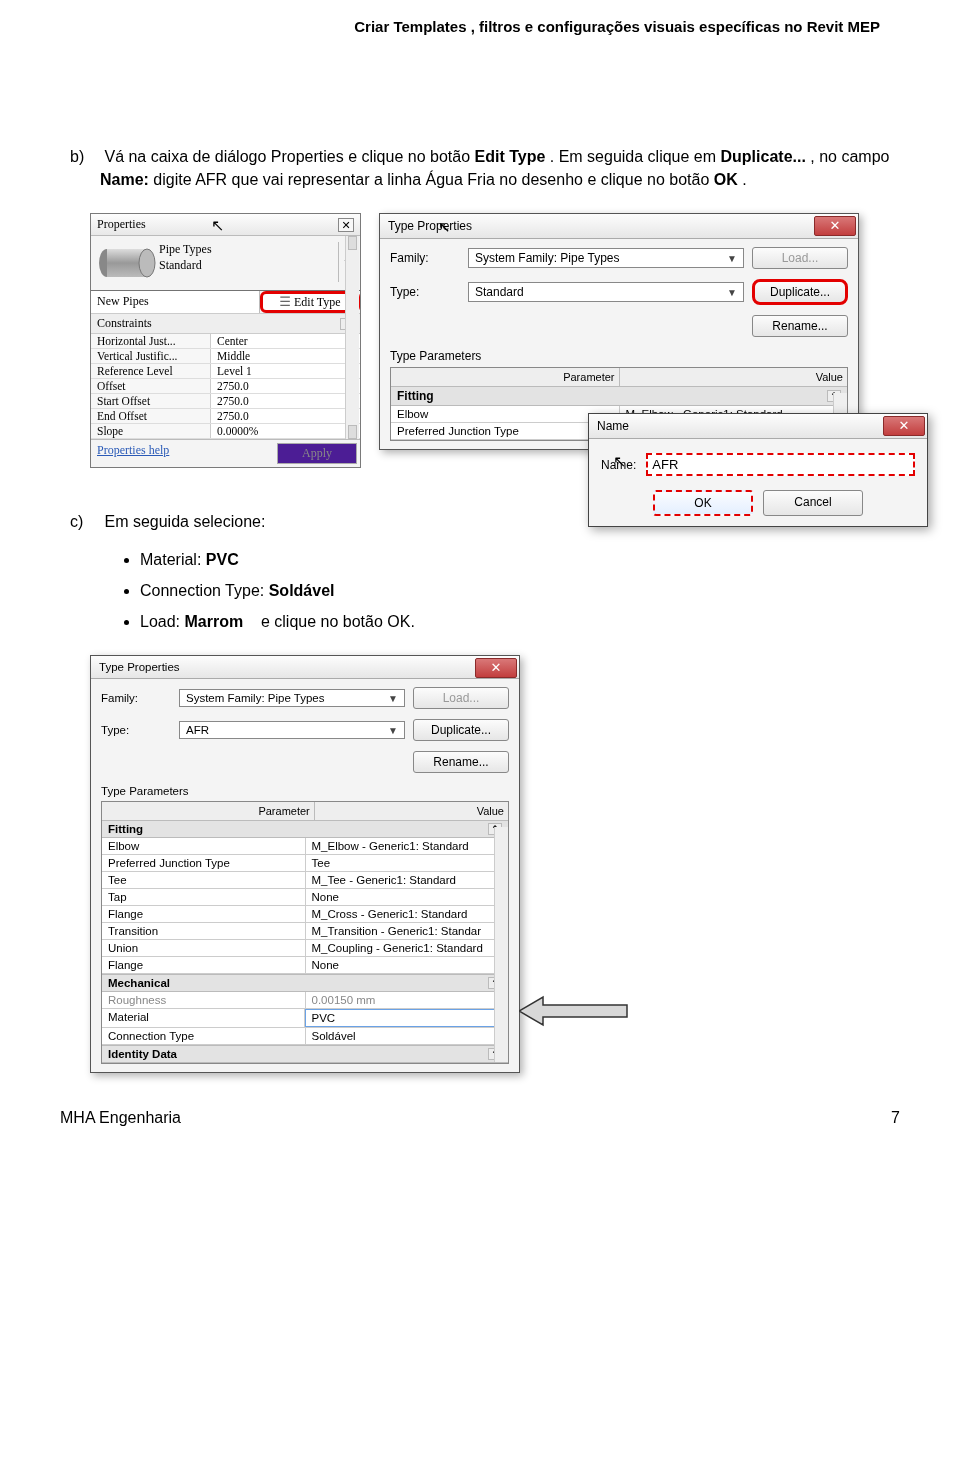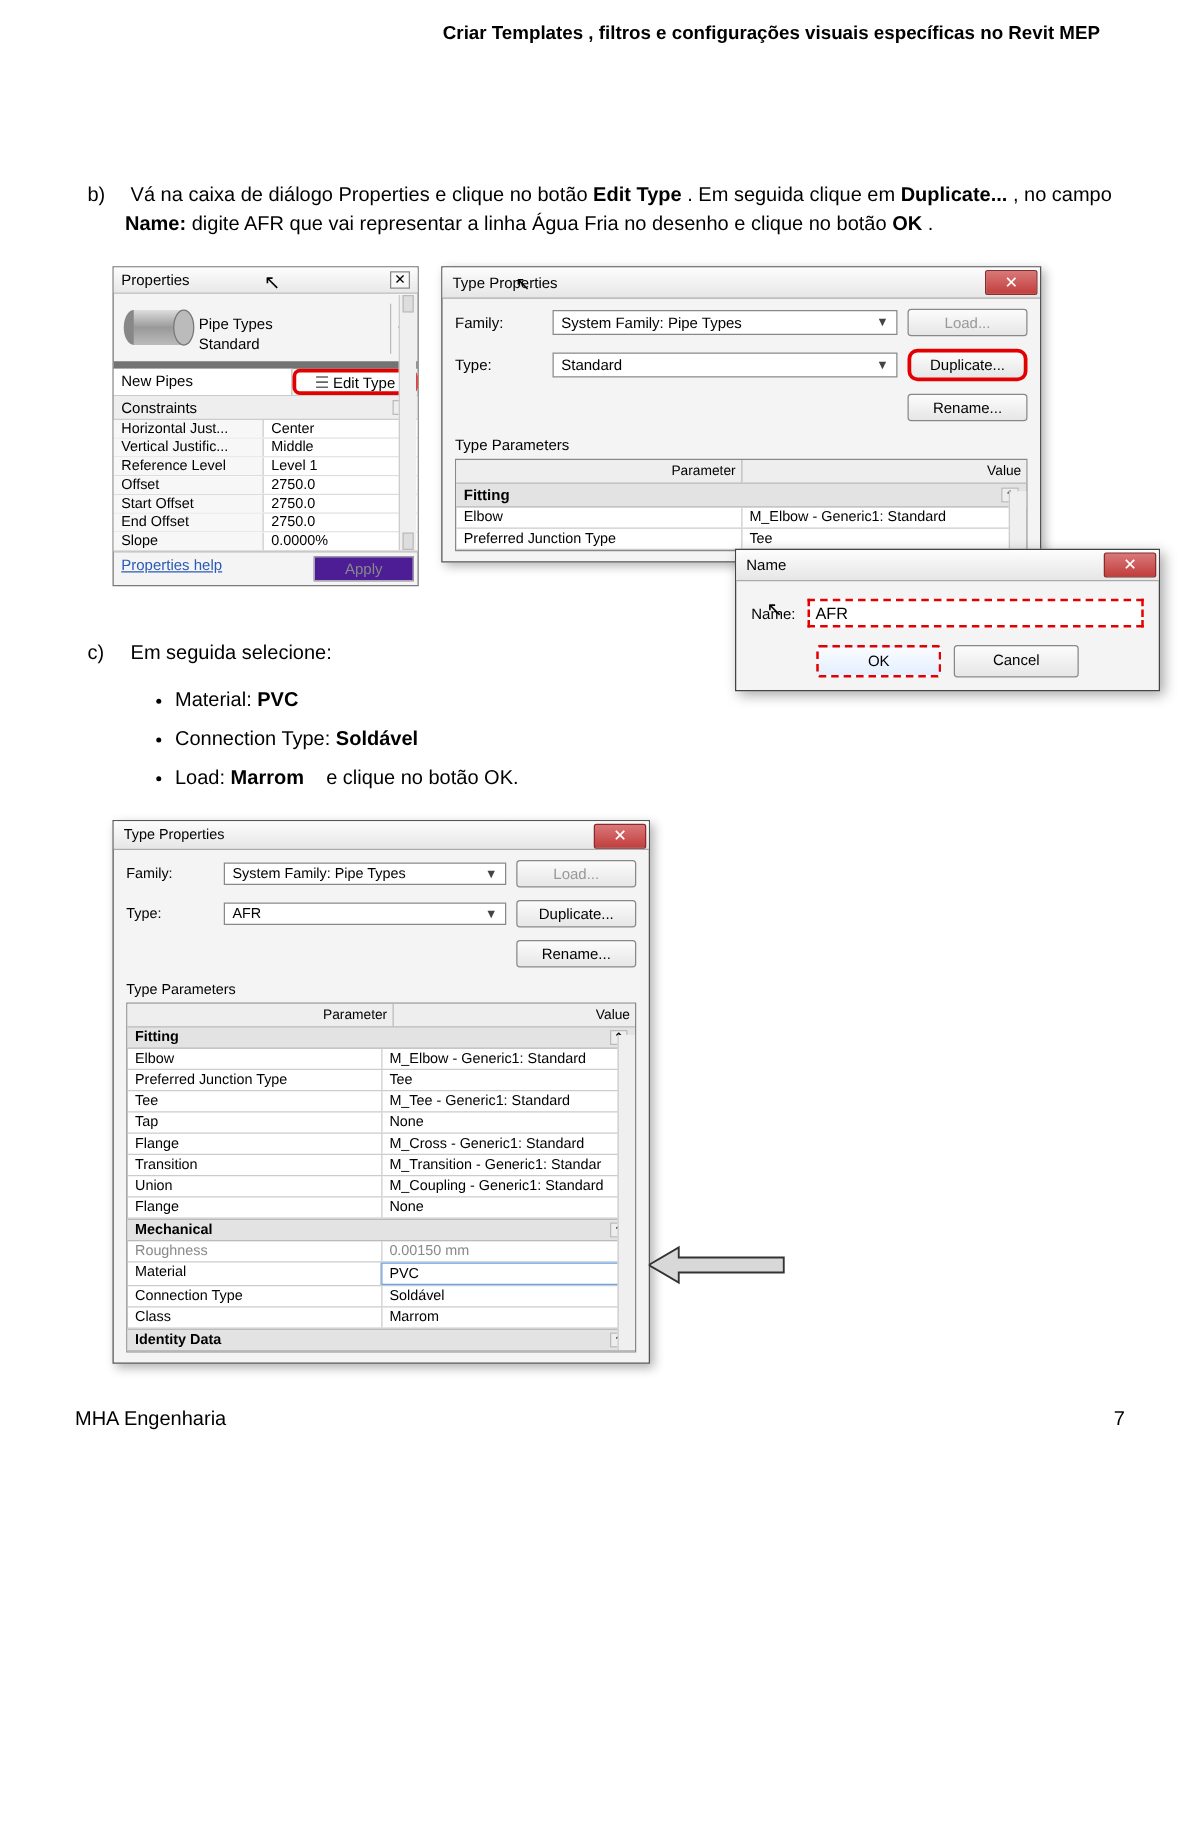--- a/index.html
+++ b/index.html
@@ -32,25 +32,26 @@
   .section-b b { font-weight: bold; }
 
   .figure-row {
     display: flex;
     gap: 18px;
     margin: 22px 0 0 50px;
   }
 
   
   .palette {
-    width: 245px;
+    width: 271px;
     border: 1px solid #7a7a7a;
     background: #f4f4f4;
     font-size: 12px;
     position: relative;
+    font-family: Liberation Serif, serif;
   }
   .palette-header {
     background: linear-gradient(#fdfdfd,#e8e8e8);
     border-bottom: 1px solid #bbb;
     padding: 3px 6px;
     display: flex;
     justify-content: space-between;
     align-items: center;
   }
   .palette-header .x {
@@ -61,23 +62,23 @@
     font-size: 11px;
     background: #f8f8f8;
   }
   .cursor1 {
     position: absolute;
     top: 2px; left: 120px;
     font-size: 16px;
   }
   .prop-type {
     display: flex;
-    align-items: flex-end;
+    align-items: flex-start;
     padding: 6px 4px;
-    border-bottom: 6px solid #737373;
+    border-bottom: 1px solid #737373;
   }
   .cylinder {
     width: 64px; height: 42px;
     display: inline-block;
   }
   .cylinder svg { width: 100%; height: 100%; }
   .prop-type-text { flex: 1; line-height: 1.3; }
   .prop-type .dd {
     width: 18px; height: 40px;
     border-left: 1px solid #bbb;
@@ -237,21 +238,21 @@
   .param-table .row div{flex:1;padding:2px 6px;border-right:1px solid #ccc;font-size:11.5px;}
   .param-table .row div:last-child{border-right:none;}
   .param-table.narrow .hdr div:first-child{flex:1.1;}
   .tp-scroll {position:absolute;right:1px;top:26px;bottom:2px;width:14px;background:#efefef;border-left:1px solid #ccc;}
   .param-wrap{position:relative;}
 
   
   .dialog-name {
     position: absolute;
     right: -8px;
-    top: 226px;
+    top: 200px;
     width: 340px;
     border: 1px solid #444;
     background: #f4f4f4;
     box-shadow: 3px 3px 10px rgba(0,0,0,.35);
     font-size: 12px;
   }
   .name-body { padding: 14px 12px 10px;}
   .name-input-row { display:flex;align-items:center;gap:10px;margin-bottom:14px;}
   .name-input {
     flex:1;border:2px dashed #e30000;padding:2px 4px;background:#fff;font-size:13px;
@@ -546,24 +547,20 @@
             <div style="color:#888">0.00150 mm</div>
           </div>
         <div class="row">
             <div>Material</div>
             <div style="border:1px solid #6aa2e6">PVC</div>
           </div>
         <div class="row">
             <div>Connection Type</div>
             <div>Soldável</div>
           </div>
-        <div class="row">
-            <div>Class</div>
-            <div>Marrom</div>
-          </div>
         <div class="grp">
             <span>Identity Data</span>
             <span class="chev">⌃</span>
           </div>
       </div>
       <div class="tp-scroll"></div>
     </div>
   </div>
   <div class="arrow-box">
     <svg viewBox="0 0 110 40">

